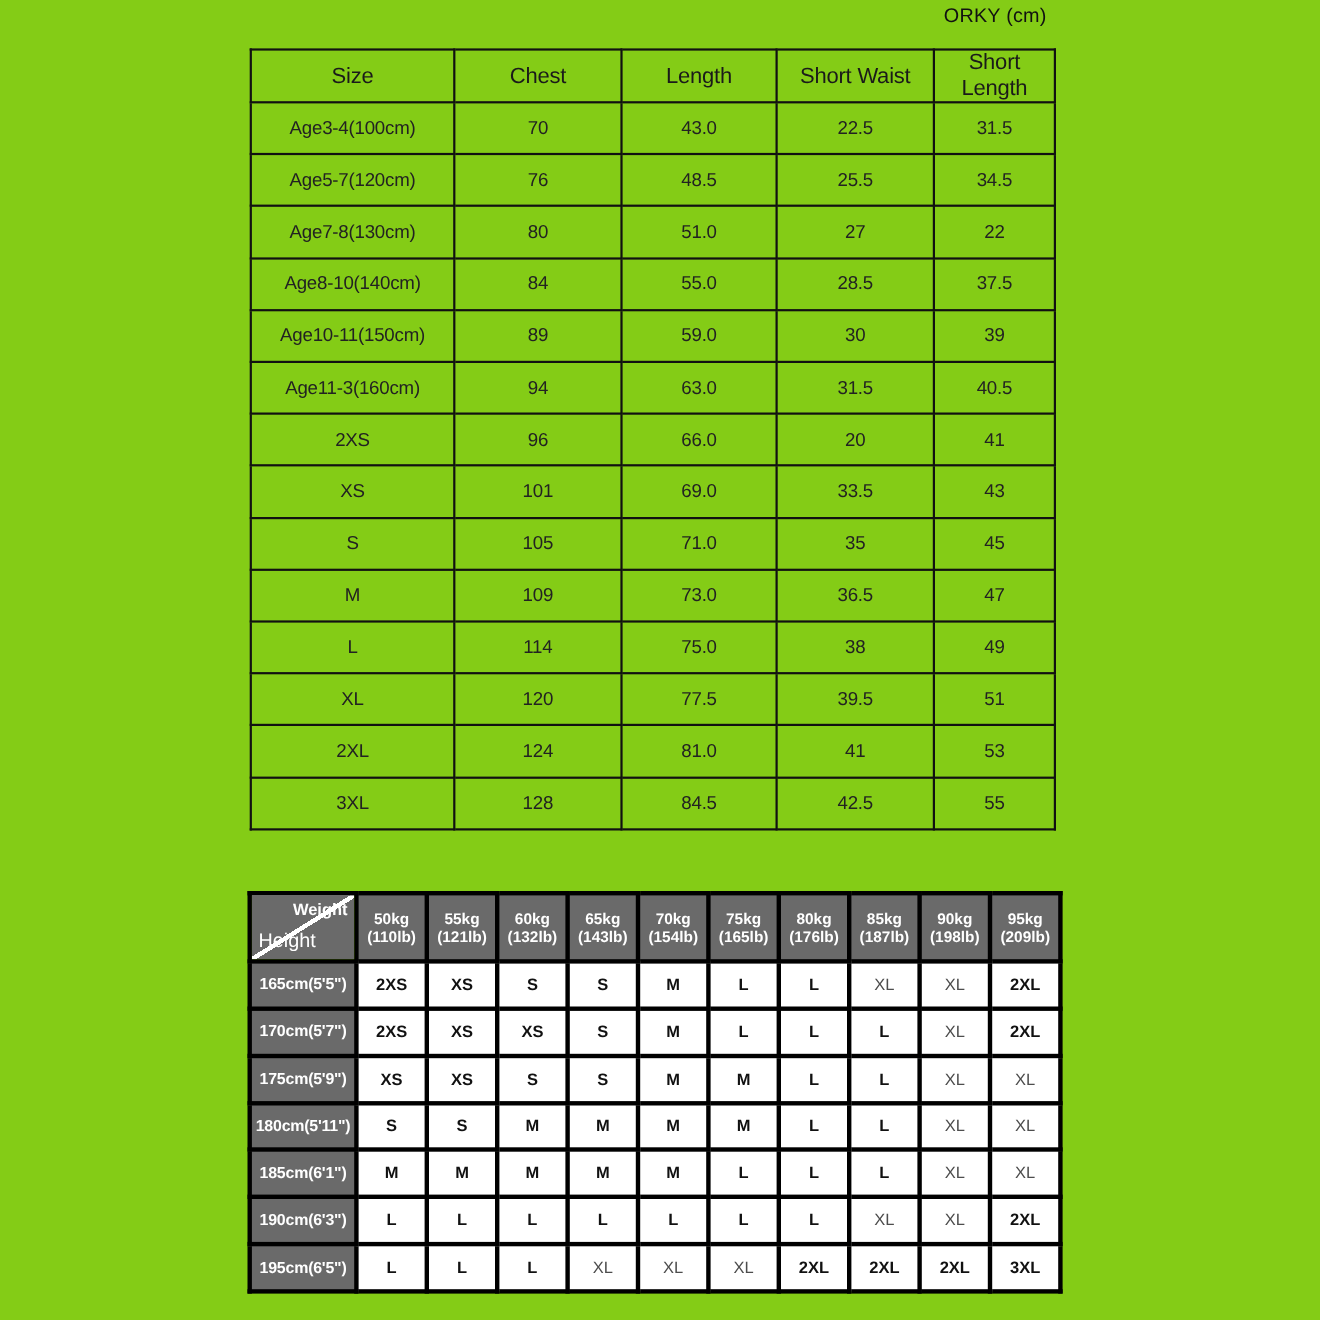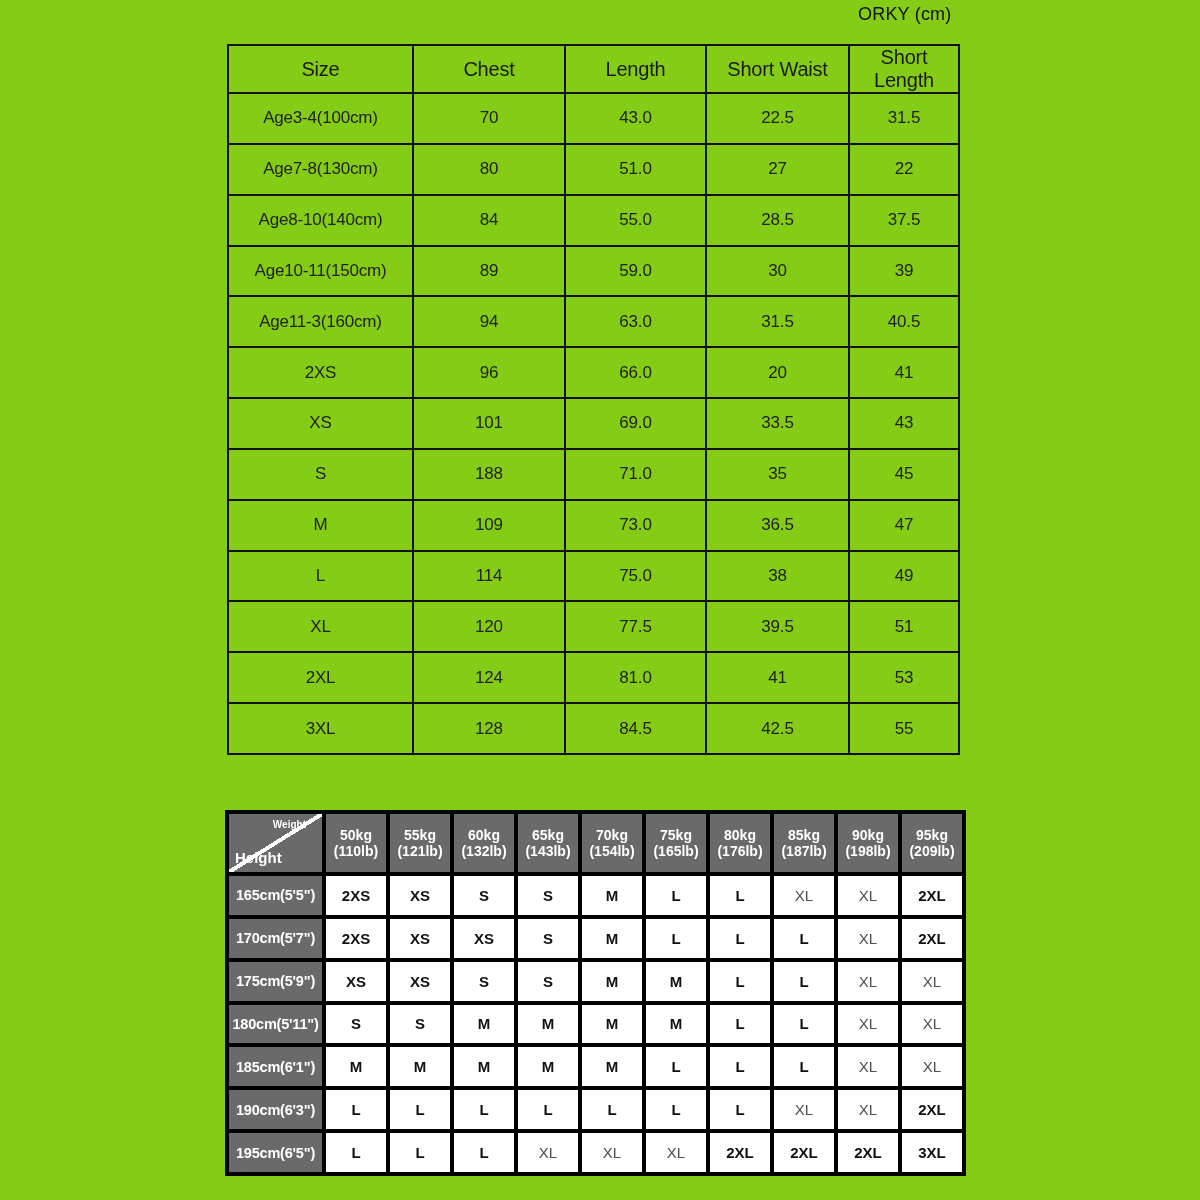--- a/index.html
+++ b/index.html
@@ -117,32 +117,32 @@
       to bottom right,
       rgba(0,0,0,0) calc(50% - 2px),
       #ffffff calc(50% - 2px),
       #ffffff calc(50% + 2px),
       rgba(0,0,0,0) calc(50% + 2px)
     );
   }
   .corner-weight {
     position: absolute;
     top: 5px;
-    right: 16px;
+    right: 6px;
     color: #ffffff;
-    font-size: 10px;
+    font-size: 15px;
     font-weight: 700;
   }
   .corner-height {
     position: absolute;
     bottom: 6px;
     left: 6px;
     color: #ffffff;
-    font-size: 15px;
-    font-weight: 700;
+    font-size: 18px;
+    font-weight: 400;
   }
 </style>
 </head>
 <body>
 
 <div class="page">
 
   <div class="unit-label">ORKY (cm)</div>
 
   <table class="size-table">
@@ -164,20 +164,27 @@
     </thead>
     <tbody>
         <tr>
           <td>Age3-4(100cm)</td>
           <td>70</td>
           <td>43.0</td>
           <td>22.5</td>
           <td>31.5</td>
         </tr>
         <tr>
+          <td>Age5-7(120cm)</td>
+          <td>76</td>
+          <td>48.5</td>
+          <td>25.5</td>
+          <td>34.5</td>
+        </tr>
+        <tr>
           <td>Age7-8(130cm)</td>
           <td>80</td>
           <td>51.0</td>
           <td>27</td>
           <td>22</td>
         </tr>
         <tr>
           <td>Age8-10(140cm)</td>
           <td>84</td>
           <td>55.0</td>
@@ -207,21 +214,21 @@
         </tr>
         <tr>
           <td>XS</td>
           <td>101</td>
           <td>69.0</td>
           <td>33.5</td>
           <td>43</td>
         </tr>
         <tr>
           <td>S</td>
-          <td>188</td>
+          <td>105</td>
           <td>71.0</td>
           <td>35</td>
           <td>45</td>
         </tr>
         <tr>
           <td>M</td>
           <td>109</td>
           <td>73.0</td>
           <td>36.5</td>
           <td>47</td>

